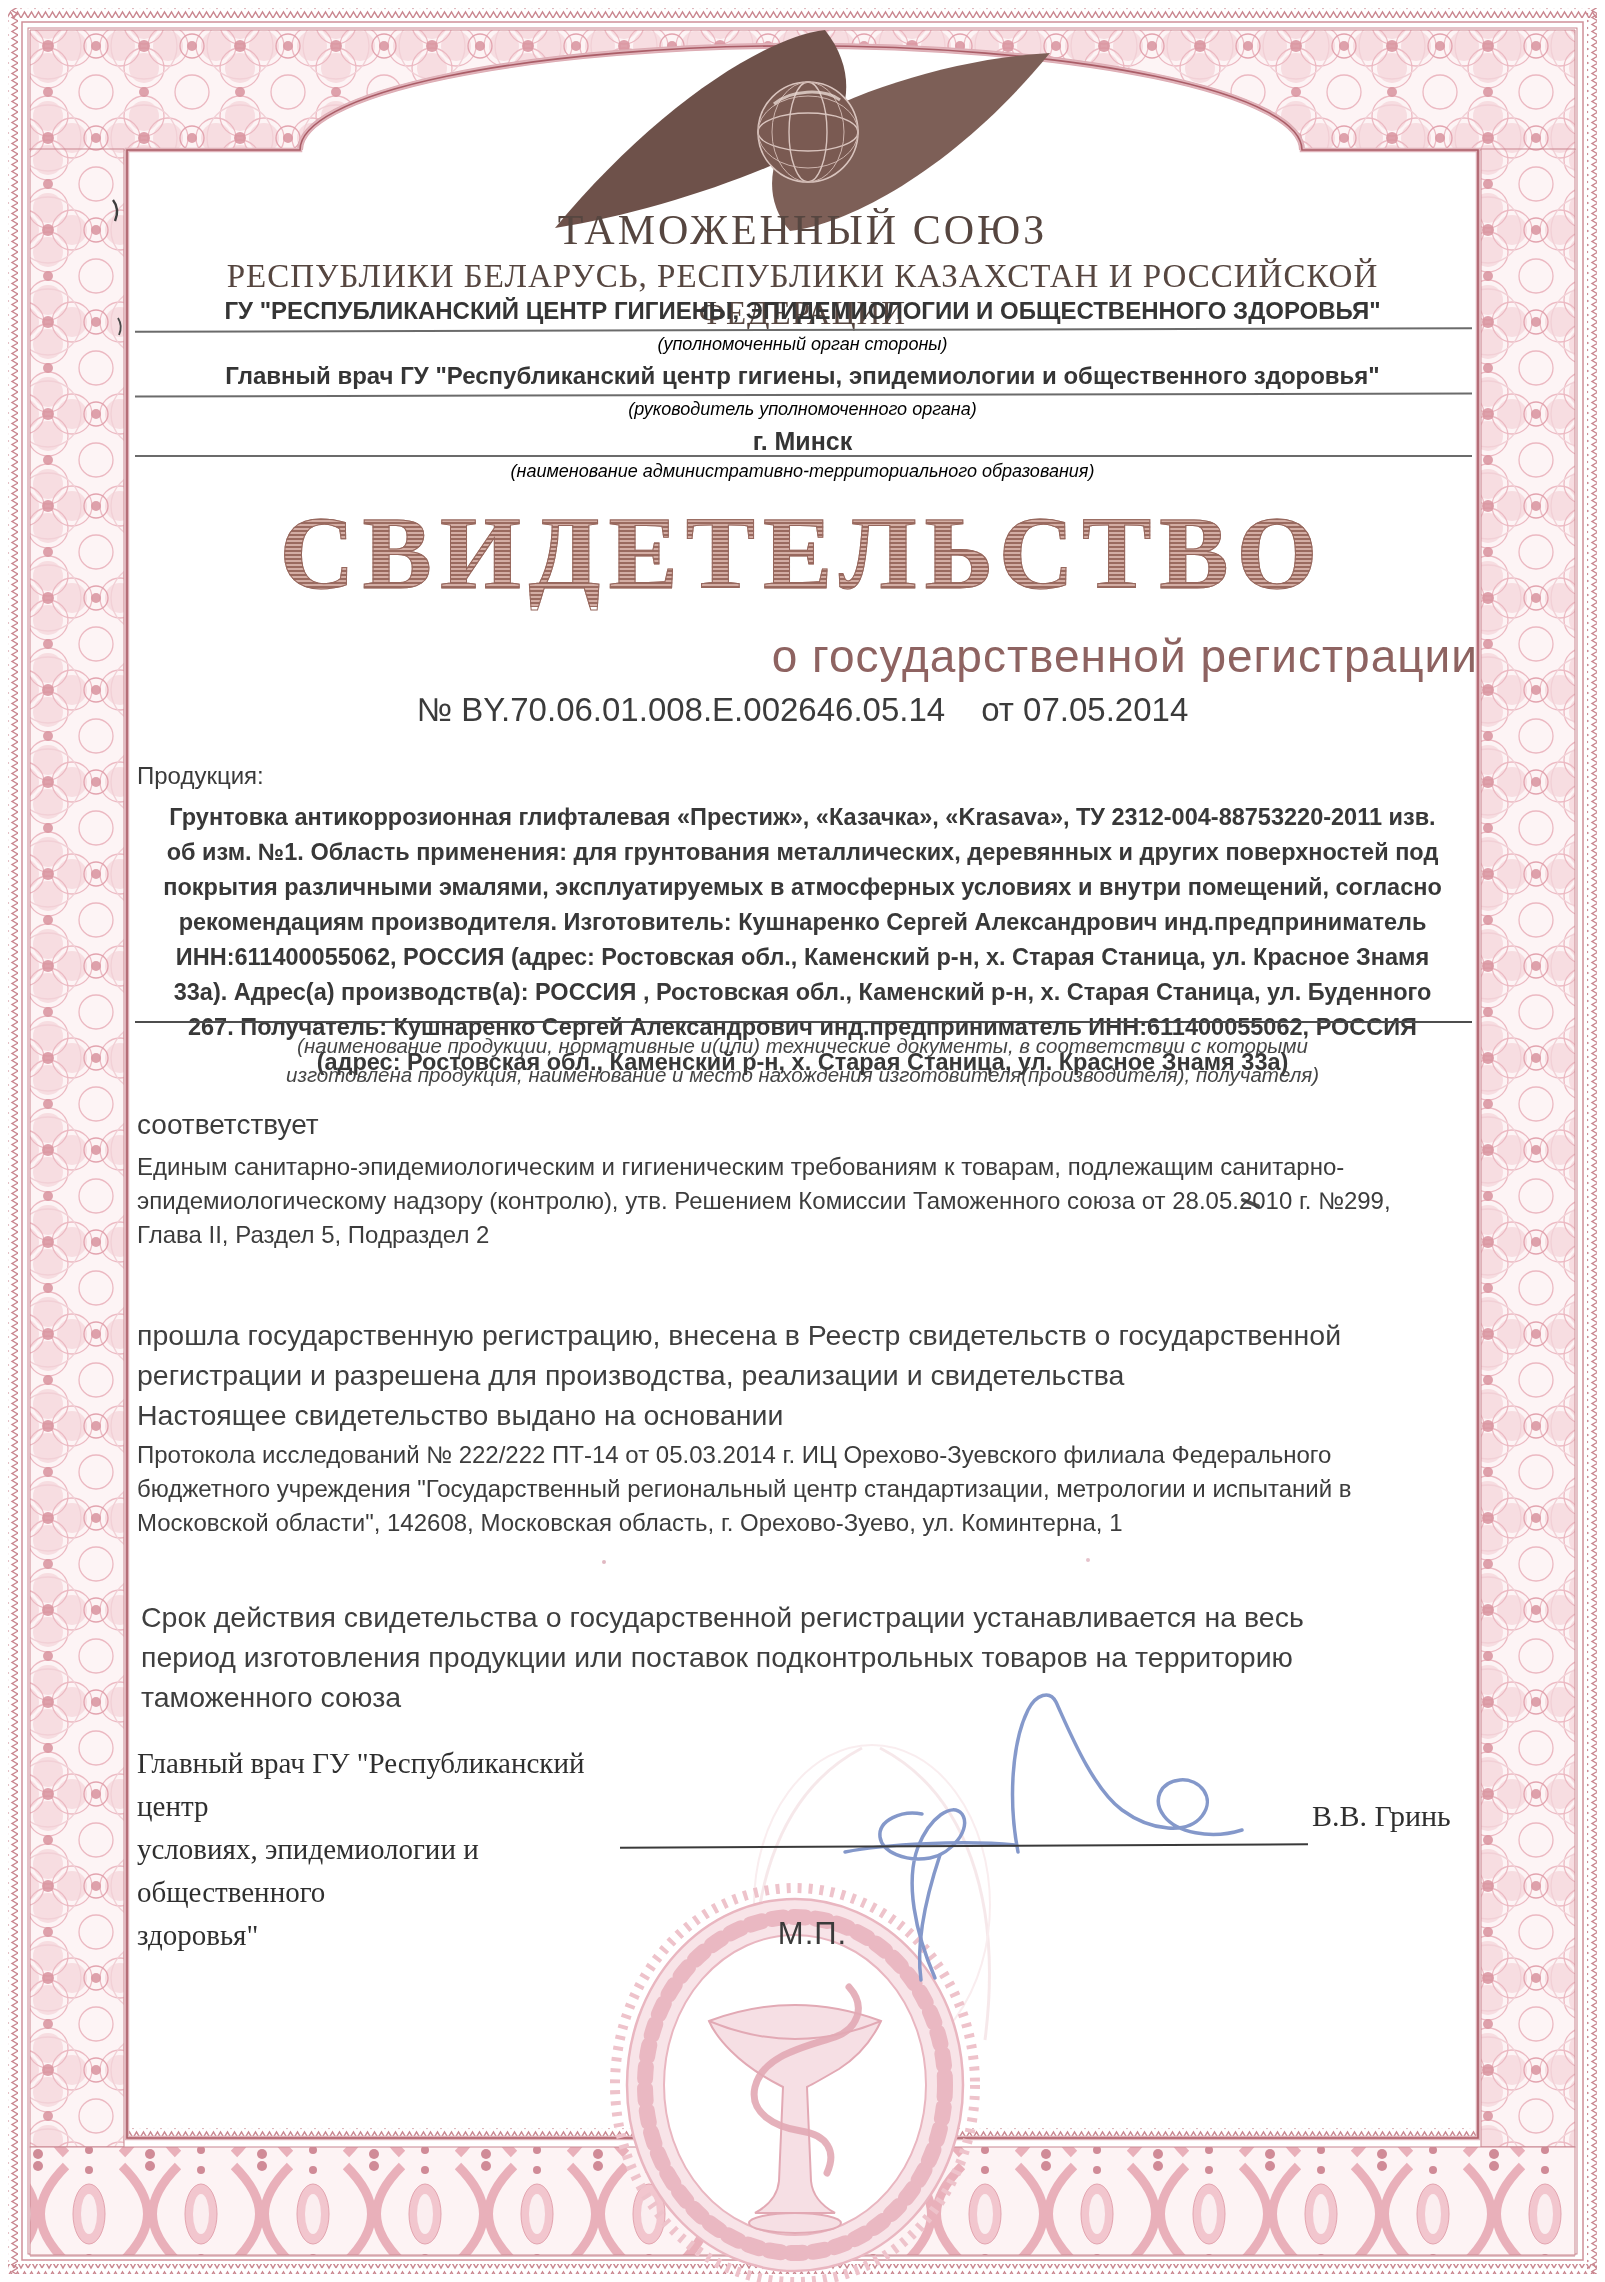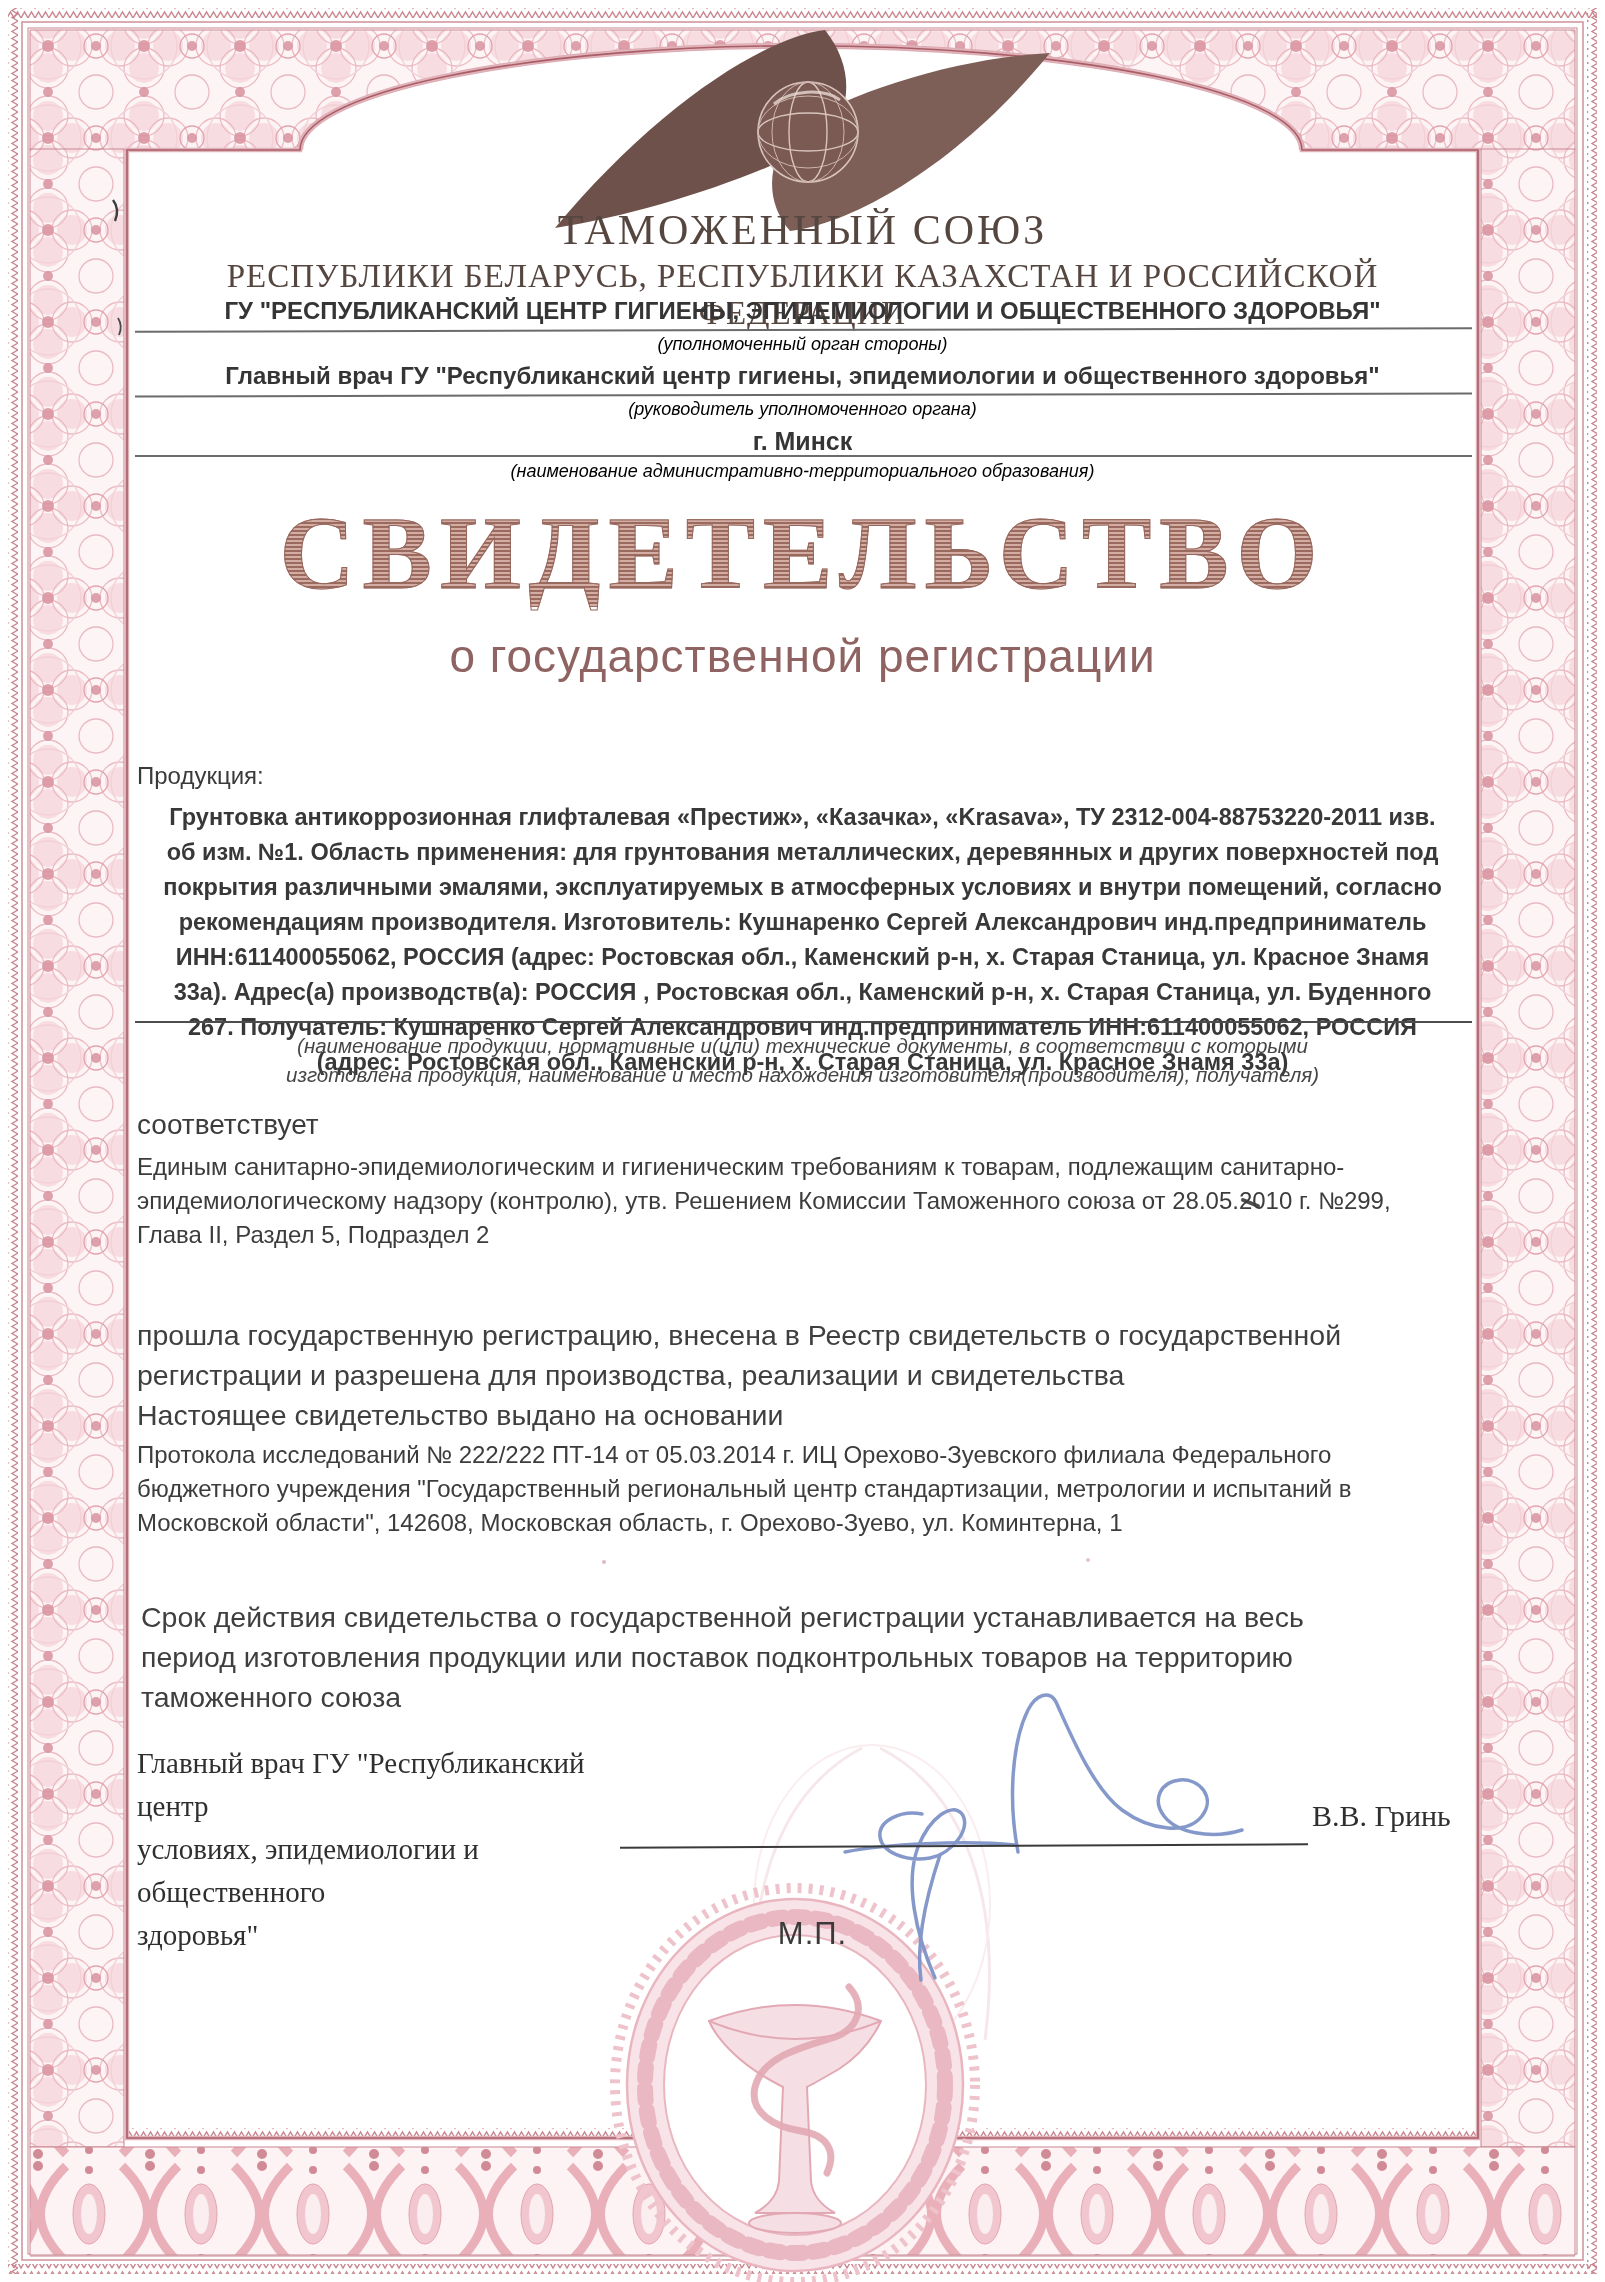--- a/index.html
+++ b/index.html
@@ -25,21 +25,21 @@
   .rule.r4{top:1021px;border-top-color:#4d4d4d;}
   .cap{font-style:italic;font-size:18px;color:#000000;}
   .cap1{top:334px;} .cap2{top:399px;} .cap3{top:461px;}
   .cert-title{
     top:498px;font-family:"Liberation Serif",serif;font-weight:bold;font-size:104px;
     letter-spacing:8px;line-height:1.05;
     background:repeating-linear-gradient(180deg,#9a6a5f 0px,#9a6a5f 2px,#d3ada4 2px,#d3ada4 4px);
     -webkit-background-clip:text;background-clip:text;color:transparent;
     -webkit-text-stroke:1px #96675d;
   }
-  .subtitle{top:629px;font-size:46px;color:#8e6361;letter-spacing:1px;}
+  .subtitle{top:629px;font-size:46px;color:#8e6361;letter-spacing:1px;text-align:right;}
   .numline{top:691px;font-size:33px;color:#3b3b3b;}
   .numline .gap{display:inline-block;width:36px;}
   .prodlabel{top:762px;left:137px;font-size:24px;color:#3a3a3a;}
   .prodlines{top:800px;font-weight:bold;font-size:23.5px;line-height:35px;color:#383838;}
   .capblock{top:1031px;font-style:italic;font-size:20.5px;line-height:29px;color:#454545;}
   .conflabel{top:1109px;left:137px;font-size:28px;}
   .confblock{top:1150px;left:137px;width:1330px;font-size:24px;line-height:34px;}
   .regblock{top:1315px;left:137px;width:1340px;font-size:28.5px;line-height:40px;color:#3f3f3f;}
   .basislabel{top:1399px;left:137px;font-size:28.5px;color:#3f3f3f;}
   .basisblock{top:1438px;left:137px;width:1330px;font-size:24px;line-height:34px;}
@@ -187,20 +187,23 @@
   <div class="abs txt center boldline head">Главный врач ГУ "Республиканский центр гигиены, эпидемиологии и общественного здоровья"</div>
   <div class="rule r2"></div>
   <div class="abs txt center cap cap2">(руководитель уполномоченного органа)</div>
 
   <div class="abs txt center boldline city">г. Минск</div>
   <div class="rule r3"></div>
   <div class="abs txt center cap cap3">(наименование административно-территориального образования)</div>
 
   <div class="abs txt center cert-title">СВИДЕТЕЛЬСТВО</div>
   <div class="abs txt center subtitle">о государственной регистрации</div>
+  <div class="abs txt center numline">
+    <span>№ BY.70.06.01.008.Е.002646.05.14</span><span class="gap"></span><span>от 07.05.2014</span>
+  </div>
 
   <div class="abs txt prodlabel">Продукция:</div>
   <div class="abs txt center prodlines">
     <div>Грунтовка антикоррозионная глифталевая «Престиж», «Казачка», «Krasava», ТУ 2312-004-88753220-2011 изв.</div>
     <div>об изм. №1. Область применения: для грунтования металлических, деревянных и других поверхностей под</div>
     <div>покрытия различными эмалями, эксплуатируемых в атмосферных условиях и внутри помещений, согласно</div>
     <div>рекомендациям производителя. Изготовитель: Кушнаренко Сергей Александрович инд.предприниматель</div>
     <div>ИНН:611400055062, РОССИЯ (адрес: Ростовская обл., Каменский р-н, х. Старая Станица, ул. Красное Знамя</div>
     <div>33а). Адрес(а) производств(а): РОССИЯ , Ростовская обл., Каменский р-н, х. Старая Станица, ул. Буденного</div>
     <div>267. Получатель: Кушнаренко Сергей Александрович инд.предприниматель ИНН:611400055062, РОССИЯ</div>

